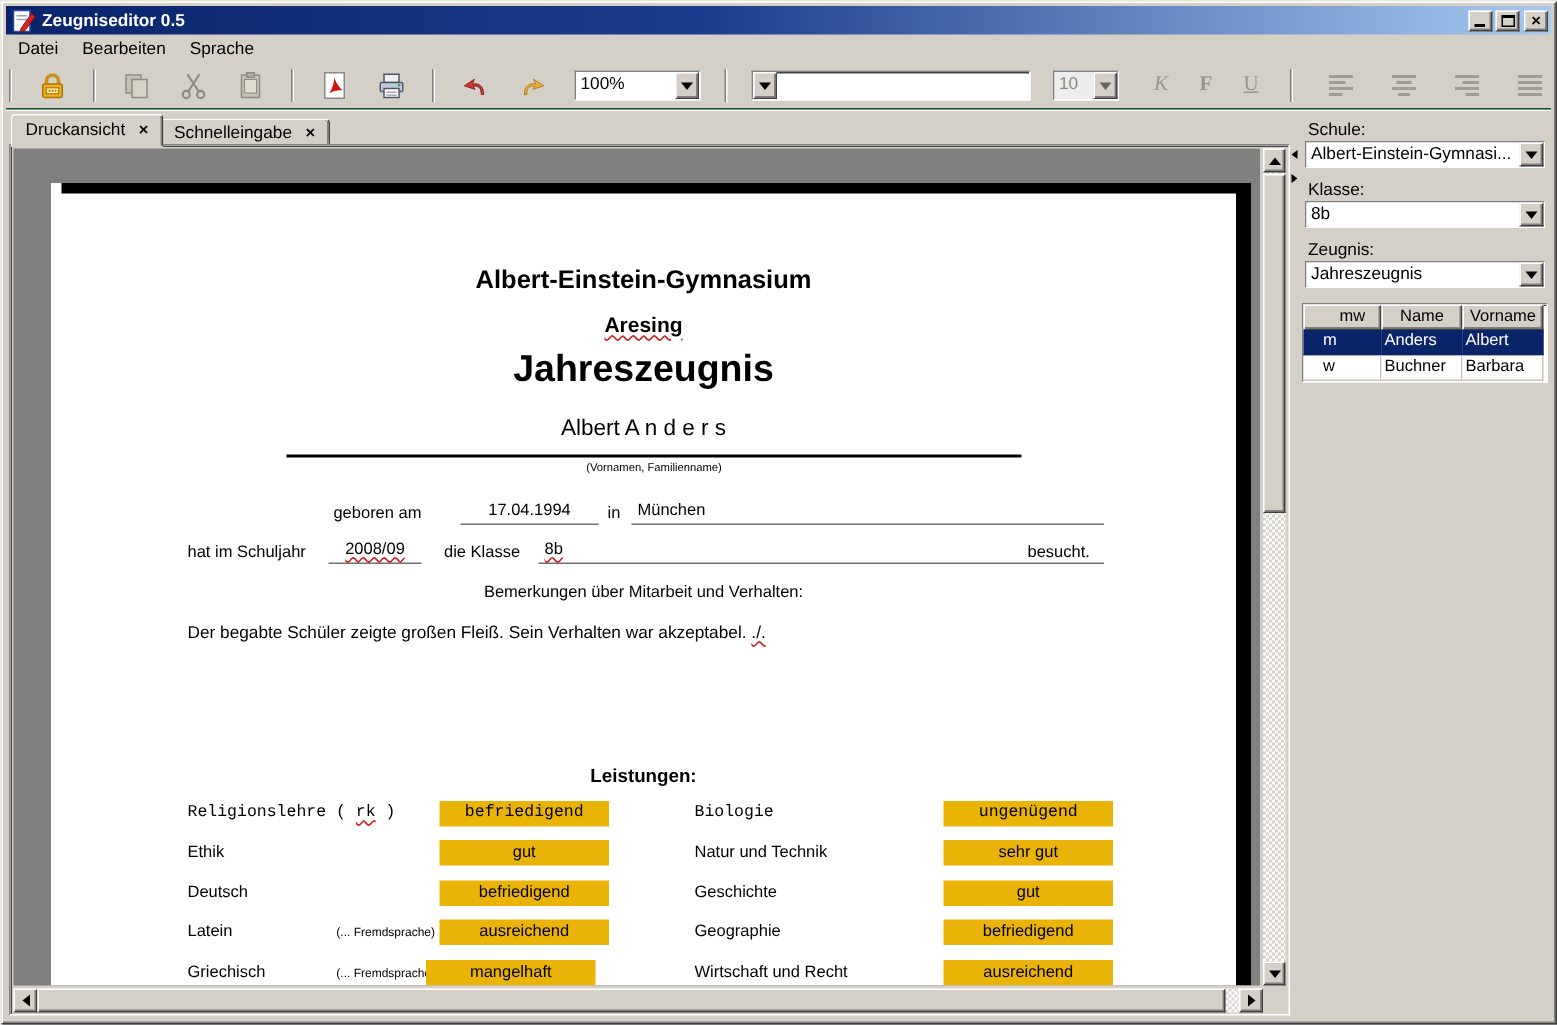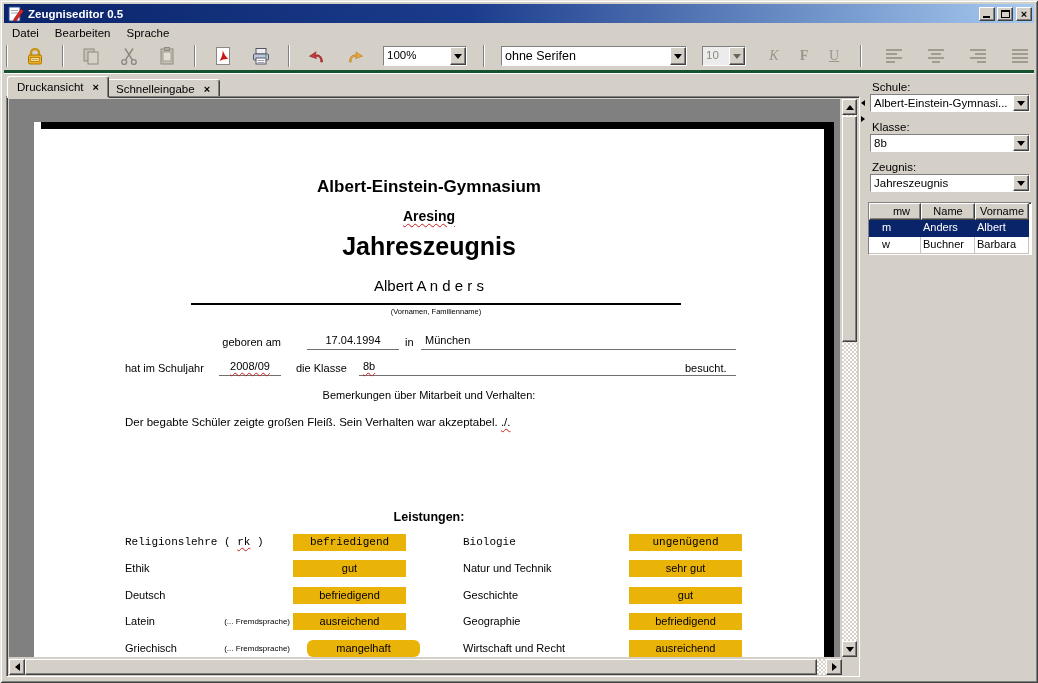--- a/index.html
+++ b/index.html
@@ -33,21 +33,21 @@
   .winbtn .max-glyph { width:9px; height:8px; border:1px solid #000; border-top-width:2px; }
   .winbtn .close-glyph { font-size:11px; font-weight:bold; line-height:10px; font-family:"Liberation Sans",sans-serif; }
   .btn-close { margin-left:3px; }
 
   
   .menubar { position:absolute; left:4px; top:24px; width:1030px; height:18px; display:flex; align-items:center; }
   .menu-item { font-size:11.5px; padding:2px 8px; }
 
   
   .toolbar { position:absolute; left:4px; top:42px; width:1030px; height:31px;
-             border-bottom:3px solid #14532d; box-shadow:0 1px 0 #fff;
+             border-bottom:1px solid #14532d; box-shadow:0 1px 0 #fff;
              display:flex; align-items:center;gap:10px; }
   .tb-btn { width:28px; height:26px; display:flex; align-items:center; justify-content:center; flex:none; }
   .toolbar .groove { margin:0 3px; flex:none; }
   .combo { height:20px; display:flex; align-items:stretch; background:#fff;
            border:1px solid; border-color:#808080 #fff #fff #808080; box-shadow: inset 1px 1px 0 #404040; flex:none; }
   .combo .combo-text { flex:1; font-size:11.5px; padding:2px 3px; white-space:nowrap; overflow:hidden; background:#fff; }
   .combo .combo-btn { width:16px; flex:none; display:flex; align-items:center; justify-content:center; }
   .tri-down { width:0; height:0; border-left:4px solid transparent; border-right:4px solid transparent; border-top:5px solid #000; }
   .tri-up   { width:0; height:0; border-left:4px solid transparent; border-right:4px solid transparent; border-bottom:5px solid #000; }
   .tri-left { width:0; height:0; border-top:4px solid transparent; border-bottom:4px solid transparent; border-right:5px solid #000; }
@@ -213,21 +213,20 @@
   <div class="combo" style="width:84px; margin-left:4px;">
     <span class="combo-text">100%</span>
     <span class="combo-btn raised3">
         <span class="tri-down"></span>
       </span>
   </div>
 
   <div class="groove" style="margin:0 6px;"></div>
 
   <div class="combo" style="width:186px;">
-    <span class="combo-text" style="font-size:12.5px;">ohne Serifen</span>
     <span class="combo-btn raised3">
         <span class="tri-down"></span>
       </span>
   </div>
 
   <div class="combo" style="width:44px; margin-left:5px;">
     <span class="combo-text" style="color:#8c887e; background:#ececec;">10</span>
     <span class="combo-btn raised3">
         <span class="tri-down disabled-tri"></span>
       </span>
@@ -337,21 +336,21 @@
       <div class="grade-row" style="top:491px;">
         <span class="subj" style="left:91px;"><span>Latein</span><span class="wavy"></span><span></span></span>
         <span class="subj" style="left:120px; width:136px; text-align:right; font-size:8px;">(... Fremdsprache)</span>
         <span class="grade-box" style="left:259px;">ausreichend</span>
         <span class="subj" style="left:429px;">Geographie</span>
         <span class="grade-box" style="left:595px;">befriedigend</span>
       </div>
       <div class="grade-row" style="top:518px;">
         <span class="subj" style="left:91px;"><span>Griechisch</span><span class="wavy"></span><span></span></span>
         <span class="subj" style="left:120px; width:136px; text-align:right; font-size:8px;">(... Fremdsprache)</span>
-        <span class="grade-box" style="left:273px;border-radius:6px;">mangelhaft</span>
+        <span class="grade-box" style="left:250px;">mangelhaft</span>
         <span class="subj" style="left:429px;">Wirtschaft und Recht</span>
         <span class="grade-box" style="left:595px;">ausreichend</span>
       </div>
     </div>
   </div>
 
   <div class="vscroll checker">
     <div class="sb-btn raised3" style="left:0; top:0; width:15px; height:16px;">
         <span class="tri-up"></span>
       </div>

